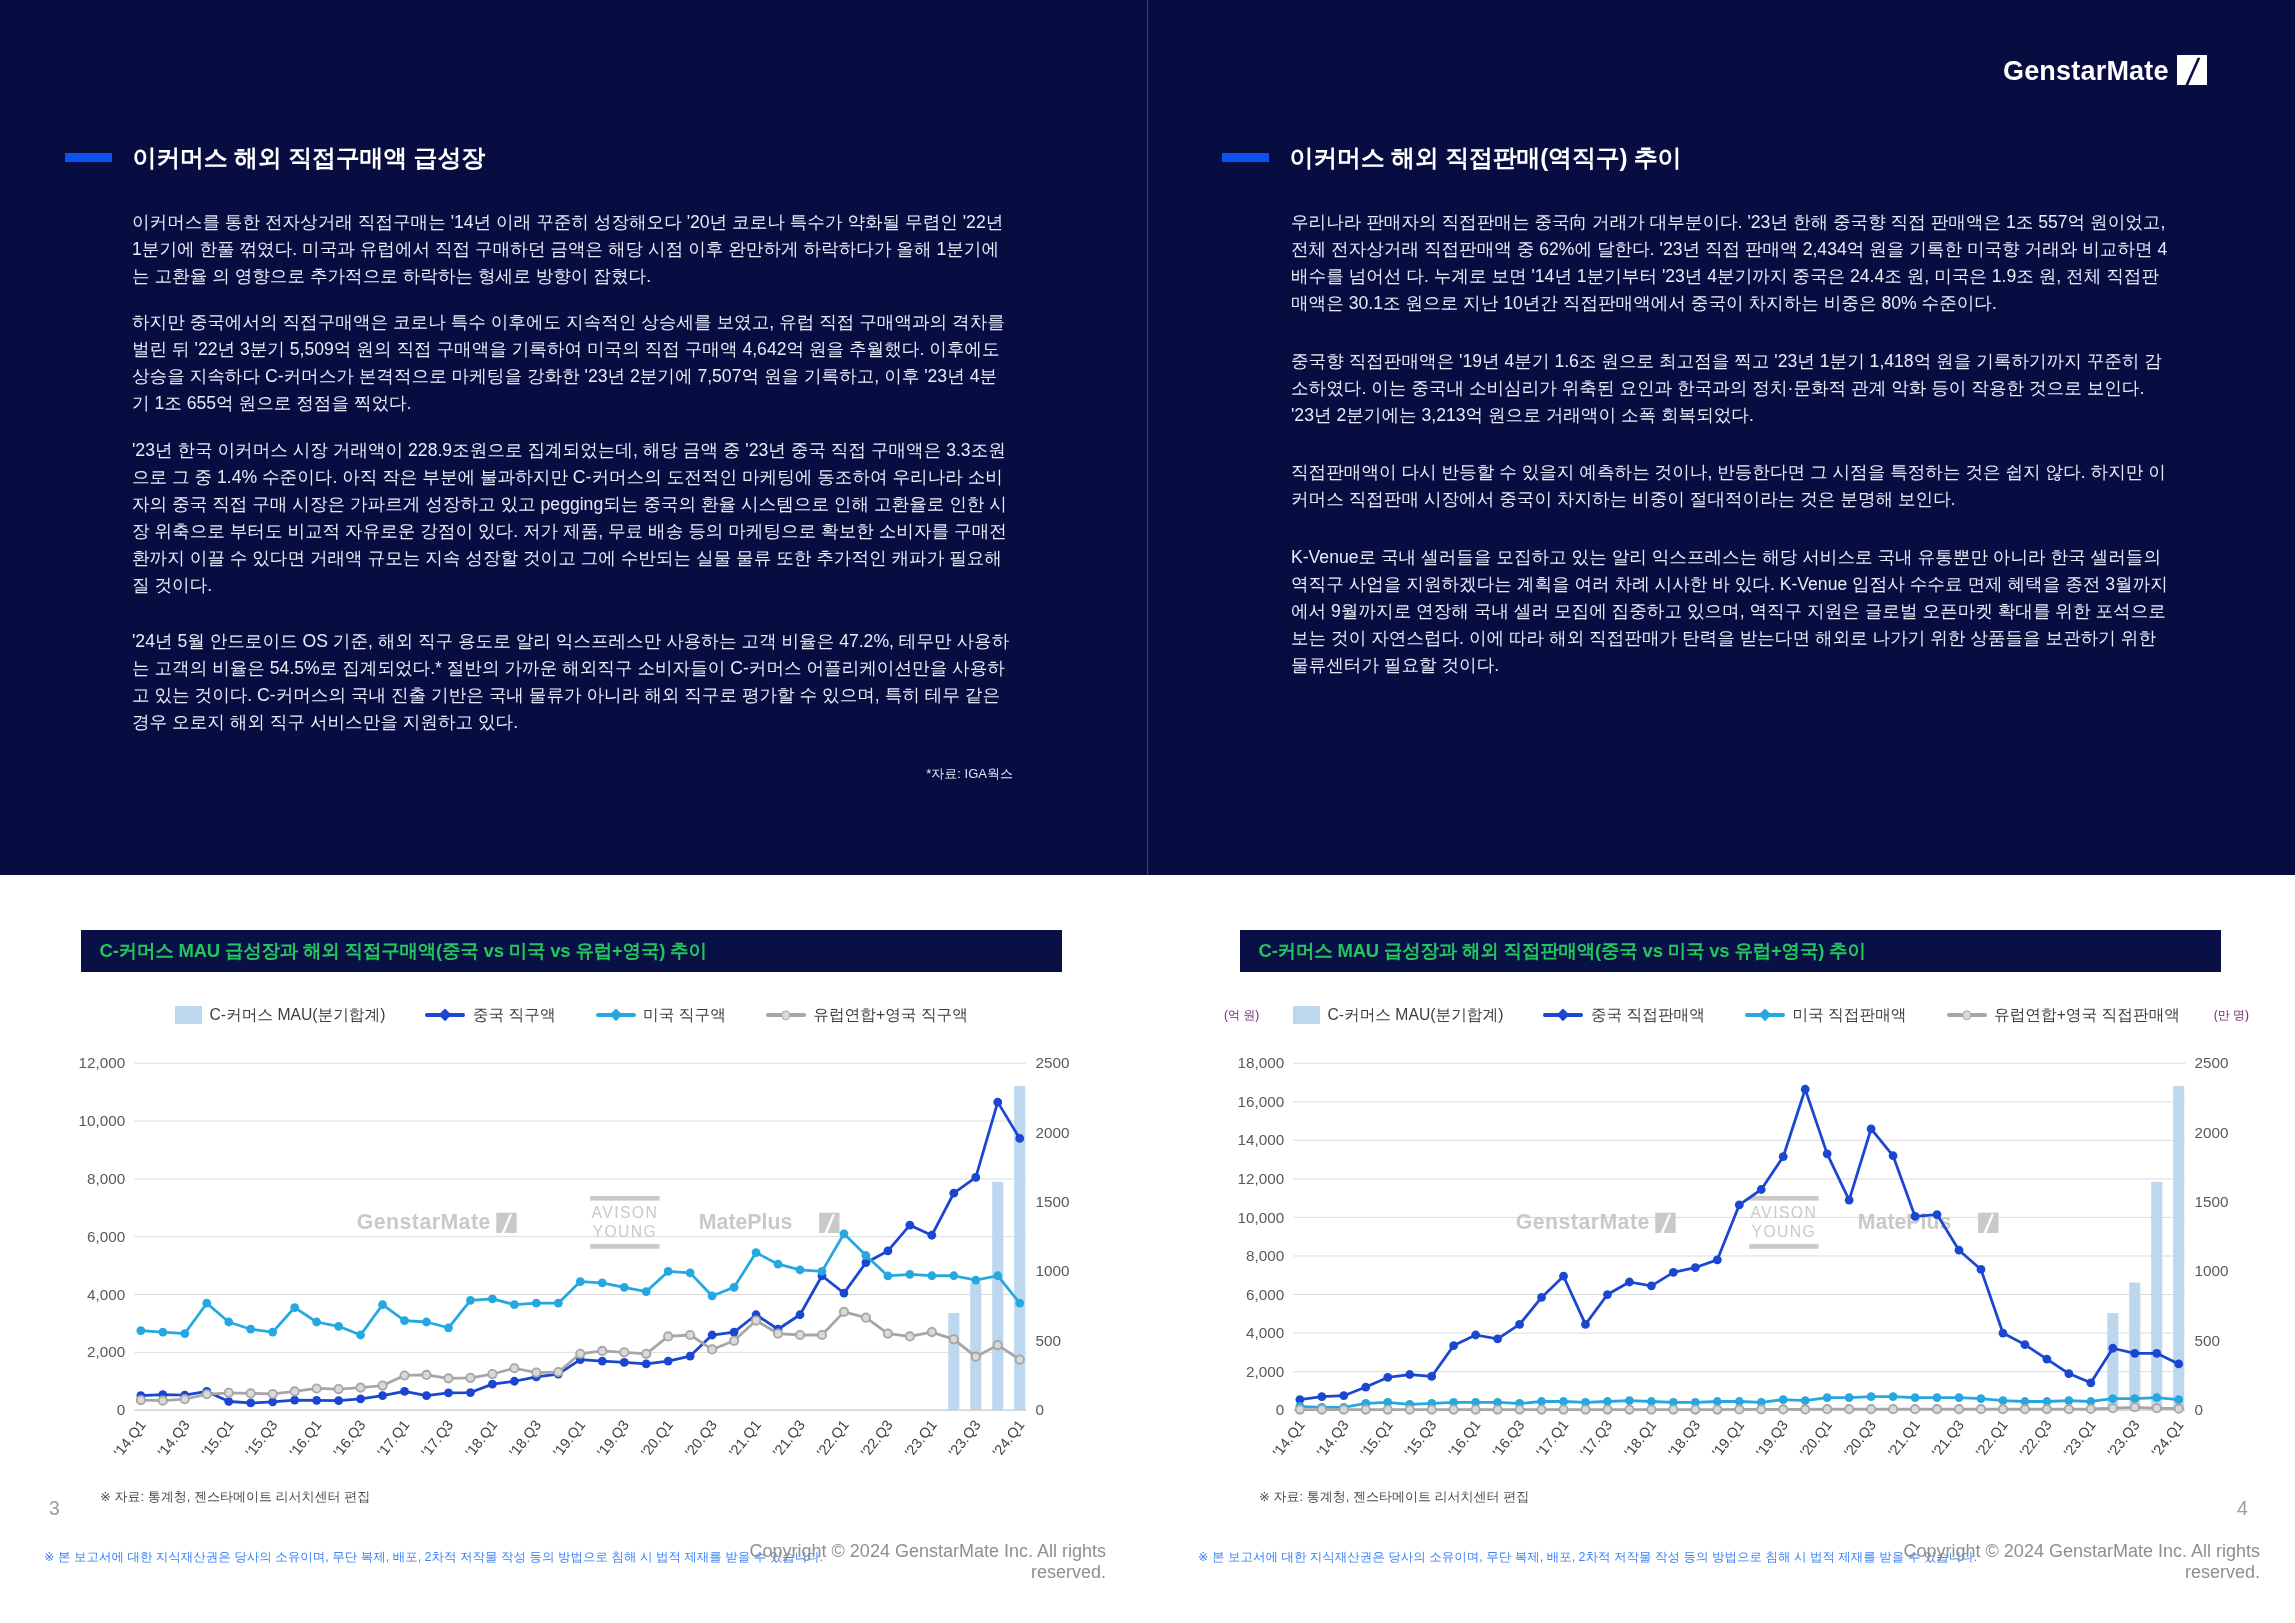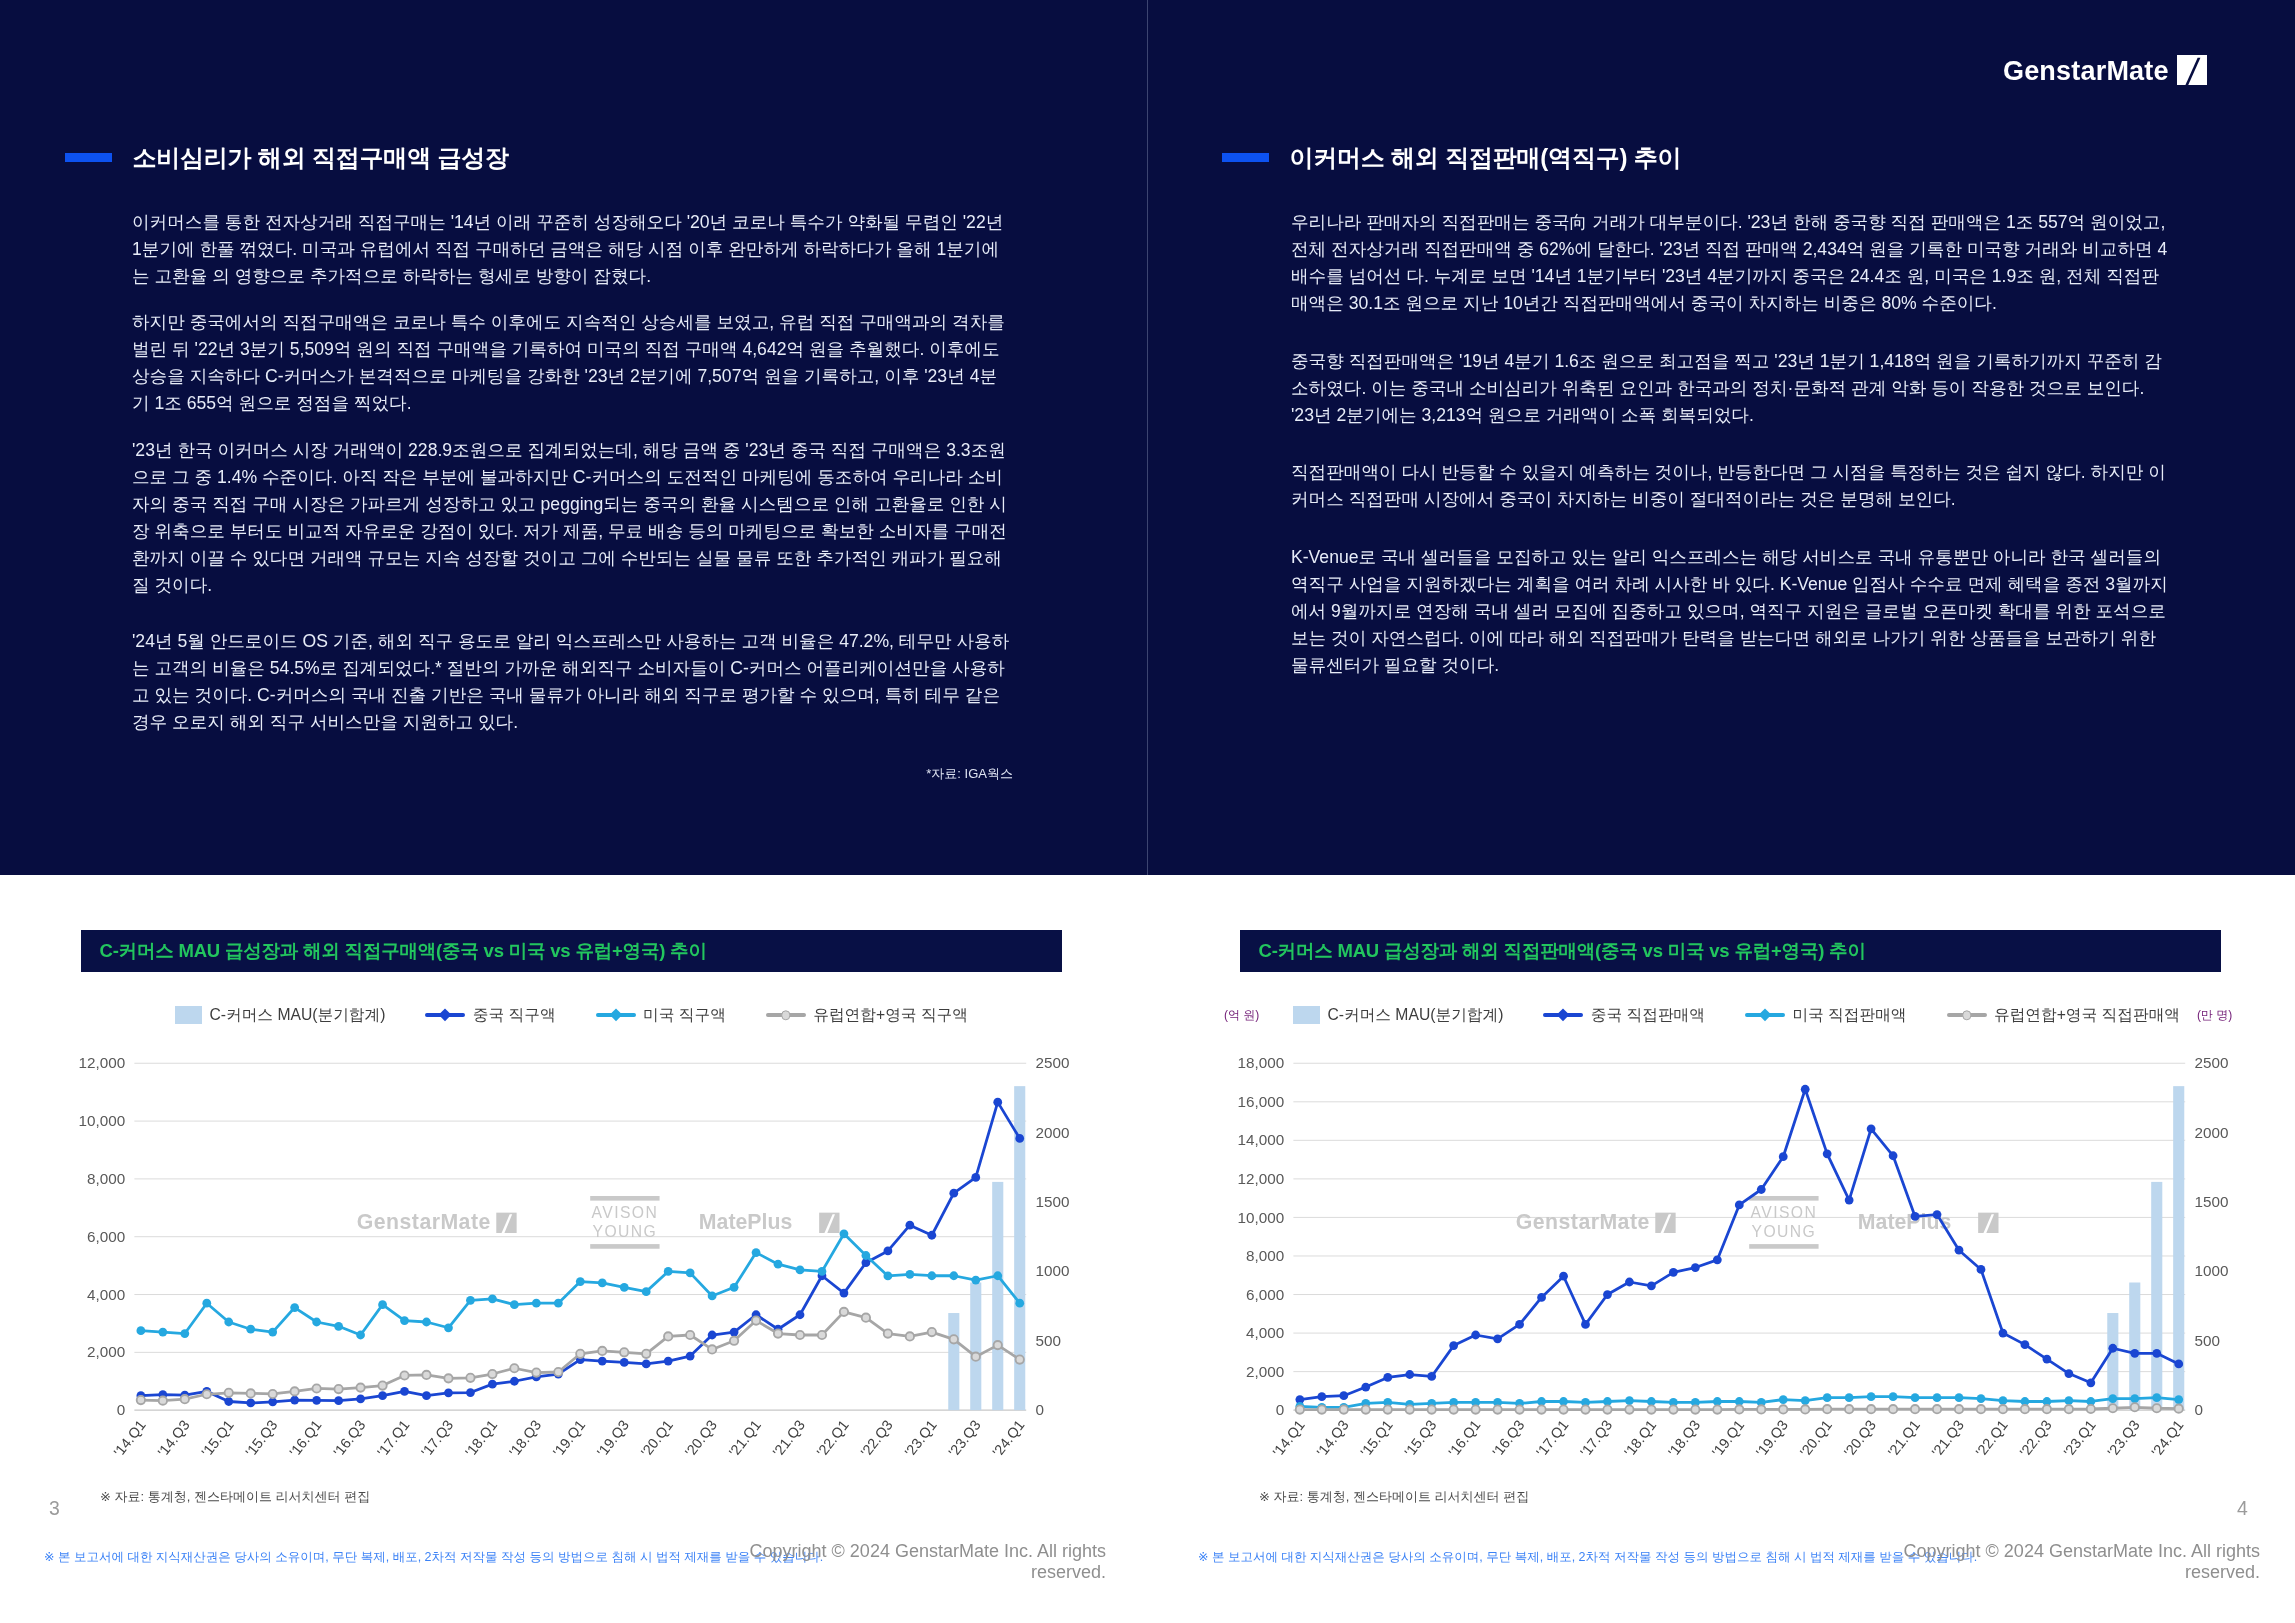--- a/index.html
+++ b/index.html
@@ -24,21 +24,21 @@
   
   .chart-block{position:absolute;width:1013px;height:599px;background:#ffffff;}
   .chart-block.l{left:65px;top:930px;}
   .chart-block.r{left:1224px;top:930px;}
   .chart-title{position:absolute;left:16px;top:0;width:981px;height:42px;background:#081045;
                color:#22c55e;font-size:18.5px;font-weight:700;line-height:42px;padding-left:18.5px;
                box-sizing:border-box;letter-spacing:-0.2px;}
   .legend-row{position:absolute;left:0;top:70px;width:1013px;height:30.5px;display:flex;
               align-items:center;justify-content:space-between;}
   .unit-label{flex:0 0 auto;width:69px;font-size:12px;color:#701a75;}
-  .unit-label.right{text-align:center;}
+  .unit-label.right{text-align:right;}
   .legend-items{flex:1;display:flex;align-items:center;justify-content:center;gap:40px;}
   .legend-item{display:flex;align-items:center;gap:7.4px;font-size:15.7px;color:#3d3d3d;white-space:nowrap;}
   .lg-square{width:27px;height:17.6px;}
   .lg-line{position:relative;width:40px;height:3.7px;border-radius:1.9px;}
   .lg-line .dm{position:absolute;left:50%;top:50%;width:9.3px;height:9.3px;transform:translate(-50%,-50%) rotate(45deg);}
   .lg-line .ci{position:absolute;left:50%;top:50%;width:7.4px;height:7.4px;border-radius:50%;
                transform:translate(-50%,-50%);border:1.9px solid;}
   .chart-source{position:absolute;left:35px;top:558px;font-size:13px;color:#4a4a4a;}
   svg.plot{position:absolute;left:0;top:121px;}
   
@@ -60,21 +60,21 @@
         <svg width="30" height="30" viewBox="0 0 64 64">
           <rect x="0" y="0" width="64" height="64" fill="#ffffff"></rect>
           <polygon points="18,64 44,6 50,6 24,64" fill="#070d40"></polygon>
           <polygon points="50,6 50,38 36,64 28,64" fill="#070d40" opacity="0"></polygon>
         </svg>
       </span>
     </div>
 
     <div class="title-row l">
       <div class="accent-bar"></div>
-      <div class="hero-title">소비심리가 해외 직접구매액 급성장</div>
+      <div class="hero-title">이커머스 해외 직접구매액 급성장</div>
     </div>
 
     <div class="title-row r">
       <div class="accent-bar"></div>
       <div class="hero-title">이커머스 해외 직접판매(역직구) 추이</div>
     </div>
 
     <div class="hero-text l">
       <p>이커머스를 통한 전자상거래 직접구매는 '14년 이래 꾸준히 성장해오다 '20년 코로나 특수가 약화될 무렵인 '22년 1분기에 한풀 꺾였다. 미국과 유럽에서 직접 구매하던 금액은 해당 시점 이후 완만하게 하락하다가 올해 1분기에는 고환율 의 영향으로 추가적으로 하락하는 형세로 방향이 잡혔다.</p>
       <p>하지만 중국에서의 직접구매액은 코로나 특수 이후에도 지속적인 상승세를 보였고,  유럽 직접 구매액과의 격차를 벌린 뒤 '22년 3분기 5,509억 원의 직접 구매액을 기록하여  미국의 직접 구매액 4,642억 원을 추월했다. 이후에도 상승을 지속하다 C-커머스가  본격적으로 마케팅을 강화한 '23년 2분기에 7,507억 원을 기록하고, 이후 '23년 4분기 1조 655억 원으로 정점을 찍었다.</p>

